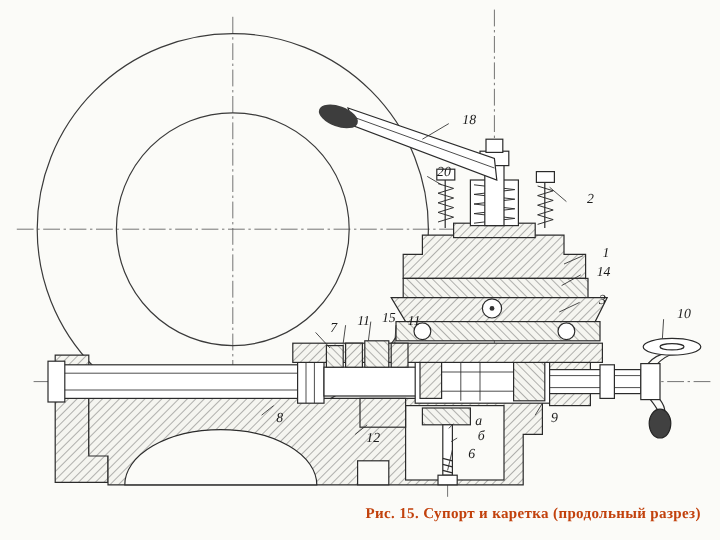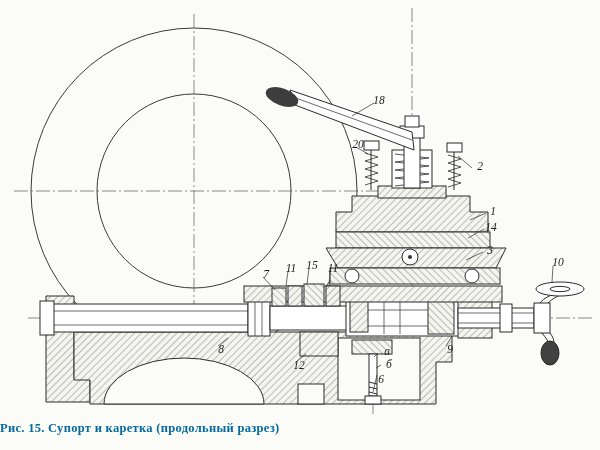--- a/index.html
+++ b/index.html
@@ -3,29 +3,29 @@
 <meta charset="utf-8">
 <style>
   * { margin:0; padding:0; box-sizing:border-box; }
   html,body { background:#e9e9e7; }
   .page {
     position:relative; width:600px; height:450px;
     background:#fbfbf8; overflow:hidden;
     font-family:"Liberation Serif", serif;
   }
   .drawing { position:absolute; top:0; left:0; }
-  .callout-layer { position:absolute; top:0; left:4px; width:560px; height:450px; pointer-events:none; }
+  .callout-layer { position:absolute; top:0; left:16px; width:560px; height:450px; pointer-events:none; }
   .callout {
     position:absolute; transform:translate(-50%,-50%);
     font:italic 11.5px "Liberation Serif", serif; color:#1c1c1c;
     white-space:nowrap;
   }
   .caption {
-    position:absolute; left:0; right:16px; top:421px; text-align:left;
-    font:bold 12.5px "Liberation Serif", serif; color:#0369a1; letter-spacing:.3px;
+    position:absolute; left:0; right:16px; top:421px; text-align:right;
+    font:bold 12.5px "Liberation Serif", serif; color:#c2410c; letter-spacing:.3px;
   }
 </style>
 </head>
 <body>
 
 <div class="page">
 
   <svg class="drawing" width="600" height="450" viewBox="0 0 600 450">
     <defs>
       <pattern id="hatch" patternUnits="userSpaceOnUse" width="5" height="5" patternTransform="rotate(45)">

